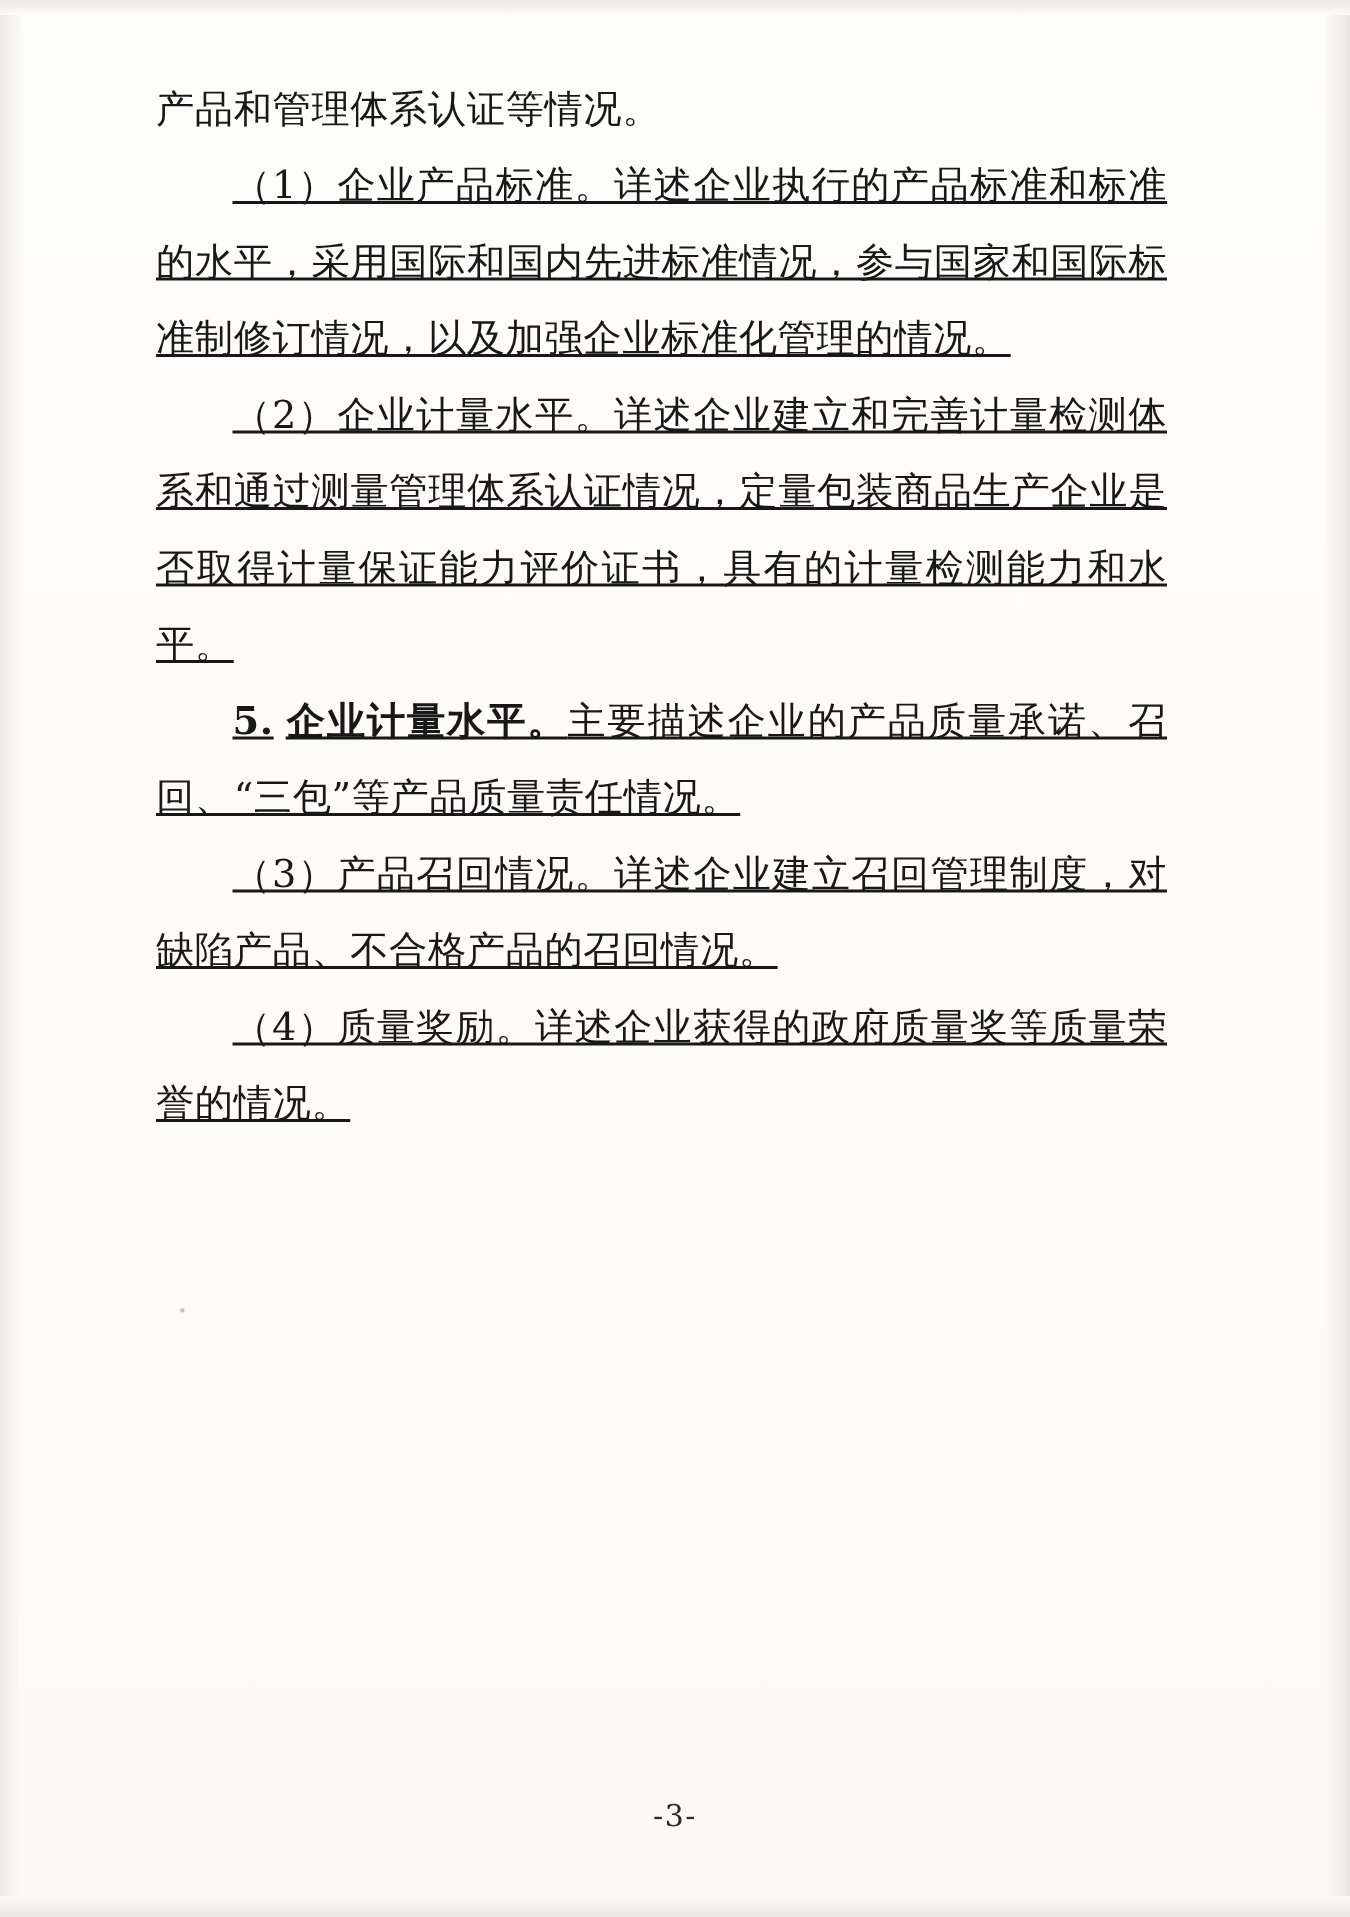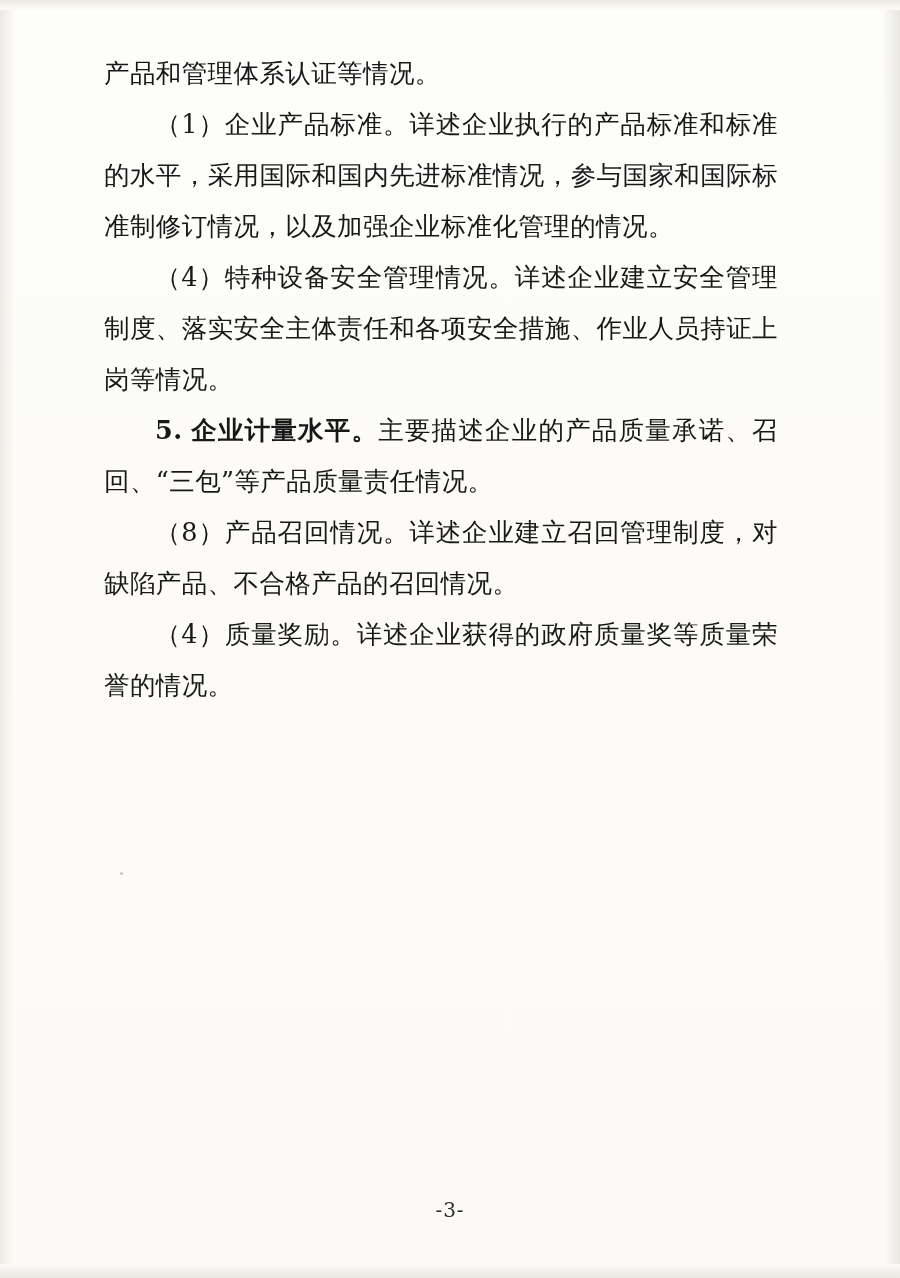--- a/index.html
+++ b/index.html
@@ -58,20 +58,21 @@
     font-size: 25.5px;
     line-height: 51px;
     letter-spacing: 0.4px;
     text-align: justify;
     text-justify: inter-ideograph;
     color: #181818;
     font-family: "DejaVu Serif", "Liberation Serif", serif;
   }
   p.indent {
     text-indent: 51px;
+    text-decoration: underline;
   }
   .bold {
     font-weight: 700;
   }
   .footer {
     position: absolute;
     left: 0;
     right: 0;
     top: 1198px;
     text-align: center;
@@ -99,28 +100,28 @@
   <div class="paper-edge-bottom"></div>
 
   <div class="speck" style="left:120px; top:872px;"></div>
 
   <div class="content">
 
     <p>产品和管理体系认证等情况。</p>
 
     <p class="indent">（1）企业产品标准。详述企业执行的产品标准和标准的水平，采用国际和国内先进标准情况，参与国家和国际标准制修订情况，以及加强企业标准化管理的情况。</p>
 
+    <p class="indent">（2）企业计量水平。详述企业建立和完善计量检测体系和通过测量管理体系认证情况，定量包装商品生产企业是否取得计量保证能力评价证书，具有的计量检测能力和水平。</p>
 
 
-    <p class="indent">（4）特种设备安全管理情况。详述企业建立安全管理制度、落实安全主体责任和各项安全措施、作业人员持证上岗等情况。</p>
 
     <p class="indent"><span class="bold">5.</span><span class="bold" style="padding-left:8px;">企业计量水平。</span><span>主要描述企业的产品质量承诺、召回、“三包”等产品质量责任情况。</span></p>
 
 
-    <p class="indent">（8）产品召回情况。详述企业建立召回管理制度，对缺陷产品、不合格产品的召回情况。</p>
+    <p class="indent">（3）产品召回情况。详述企业建立召回管理制度，对缺陷产品、不合格产品的召回情况。</p>
 
 
     <p class="indent">（4）质量奖励。详述企业获得的政府质量奖等质量荣誉的情况。</p>
 
   </div>
 
   <div class="footer">-3-</div>
 </div>
 
 </body></html>

